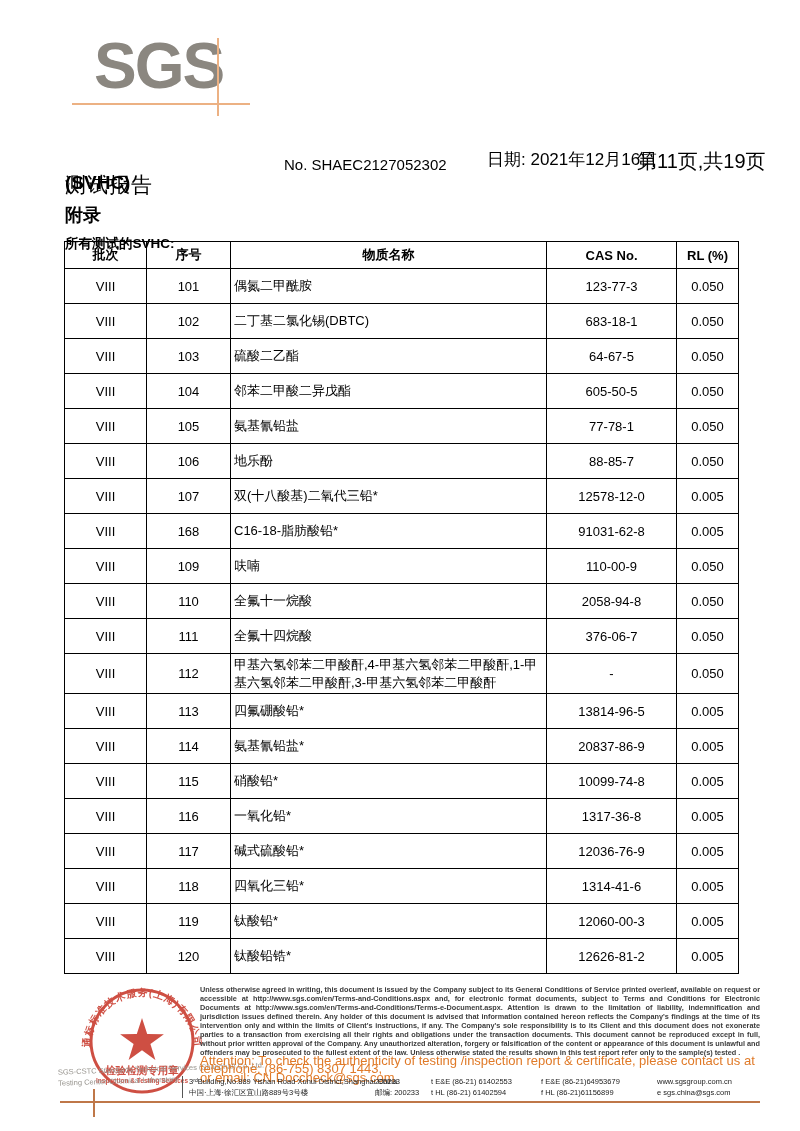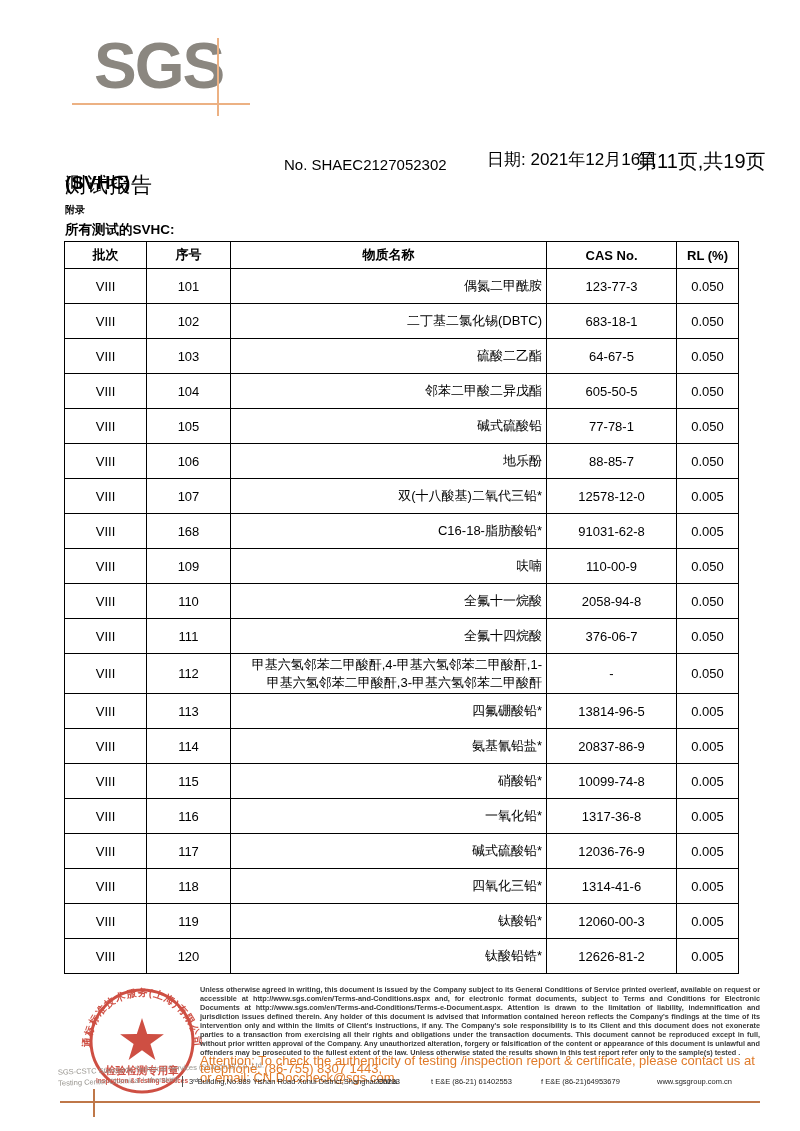--- a/index.html
+++ b/index.html
@@ -13,33 +13,33 @@
     font-weight:bold;color:#8b8780;letter-spacing:-2px;
   }
   .logo-vline{position:absolute;left:217px;top:38px;width:2px;height:78px;background:#ecb183;}
   .logo-hline{position:absolute;left:72px;top:103px;width:178px;height:2px;background:#ecb183;}
   
   .title1{position:absolute;left:65px;top:142px;font-size:21px;font-weight:normal;letter-spacing:1px;margin-top:29px;}
   .title2{position:absolute;left:65px;top:172px;font-size:19px;font-weight:bold;}
   .report-no{position:absolute;left:284px;top:156px;font-size:15px;}
   .date{position:absolute;left:487px;top:148px;font-size:17px;}
   .page-info{position:absolute;left:637px;top:148px;font-size:20px;}
-  .appendix{position:absolute;left:65px;top:203px;font-size:10px;font-weight:bold;}
-  .subtitle{position:absolute;left:65px;top:221px;font-size:13.5px;font-weight:bold;}
+  .appendix{position:absolute;left:65px;top:203px;font-size:18px;font-weight:bold;}
+  .subtitle{position:absolute;left:65px;top:235px;font-size:13.5px;font-weight:bold;}
   
   .svhc-table{
     position:absolute;left:64px;top:241px;width:674px;
     border-collapse:collapse;table-layout:fixed;font-size:13px;
   }
   .svhc-table th,.svhc-table td{
     border:1.5px solid #000;vertical-align:middle;padding:2px 4px;
   }
   .svhc-table th{height:22px;font-weight:bold;text-align:center;padding:2px;}
   .svhc-table td{height:30px;text-align:center;}
-  .svhc-table td.c2{text-align:right;padding-left:14px;line-height:1.35;}
+  .svhc-table td.c2{text-align:left;padding-left:3px;line-height:1.35;}
   
   .disclaimer{
     position:absolute;left:200px;top:985px;width:560px;
     font-size:7.3px;line-height:9px;font-weight:bold;color:#3c3c3c;
     text-align:justify;
   }
   .attention{
     position:absolute;left:200px;top:1057px;width:560px;
     font-size:13px;line-height:8.3px;font-weight:normal;color:#e07a28;
   }
@@ -118,21 +118,21 @@
         <tr>
           <td class="c0">VIII</td>
           <td class="c1">104</td>
           <td class="c2">邻苯二甲酸二异戊酯</td>
           <td class="c3">605-50-5</td>
           <td class="c4">0.050</td>
         </tr>
         <tr>
           <td class="c0">VIII</td>
           <td class="c1">105</td>
-          <td class="c2">碱式硫酸铅</td>
+          <td class="c2">氨基氰铅盐</td>
           <td class="c3">77-78-1</td>
           <td class="c4">0.050</td>
         </tr>
         <tr>
           <td class="c0">VIII</td>
           <td class="c1">106</td>
           <td class="c2">地乐酚</td>
           <td class="c3">88-85-7</td>
           <td class="c4">0.050</td>
         </tr>
@@ -263,19 +263,26 @@
   </div>
 
   <div class="address-block">
     <div class="addr-row">
       <span>3ʳᵈBuilding,No.889 Yishan Road Xuhui District,Shanghai China</span>
       <span>200233</span>
       <span>t E&amp;E (86-21) 61402553</span>
       <span>f E&amp;E (86-21)64953679</span>
       <span>www.sgsgroup.com.cn</span>
     </div>
+    <div class="addr-row">
+      <span>中国·上海·徐汇区宜山路889号3号楼</span>
+      <span>邮编: 200233</span>
+      <span>t HL (86-21) 61402594</span>
+      <span>f HL (86-21)61156899</span>
+      <span>e  sgs.china@sgs.com</span>
+    </div>
   </div>
 
   <div class="rule-h"></div>
   <div class="rule-v"></div>
   <div class="member">Member of the SGS Group (SGS SA)</div>
 
 </div>
 
 </body></html>

